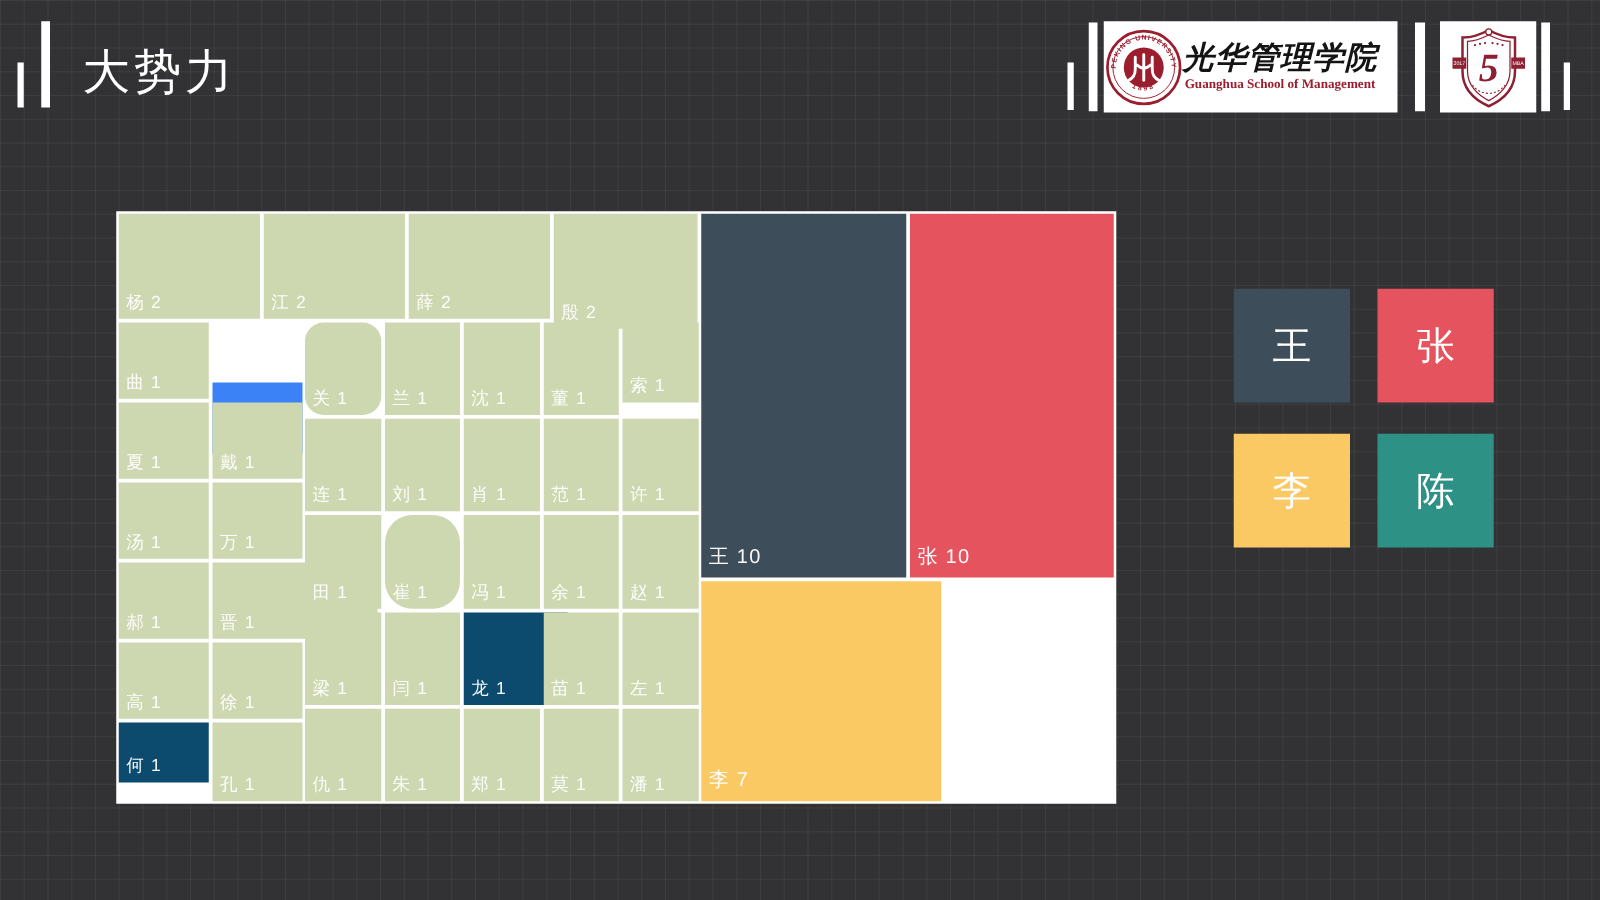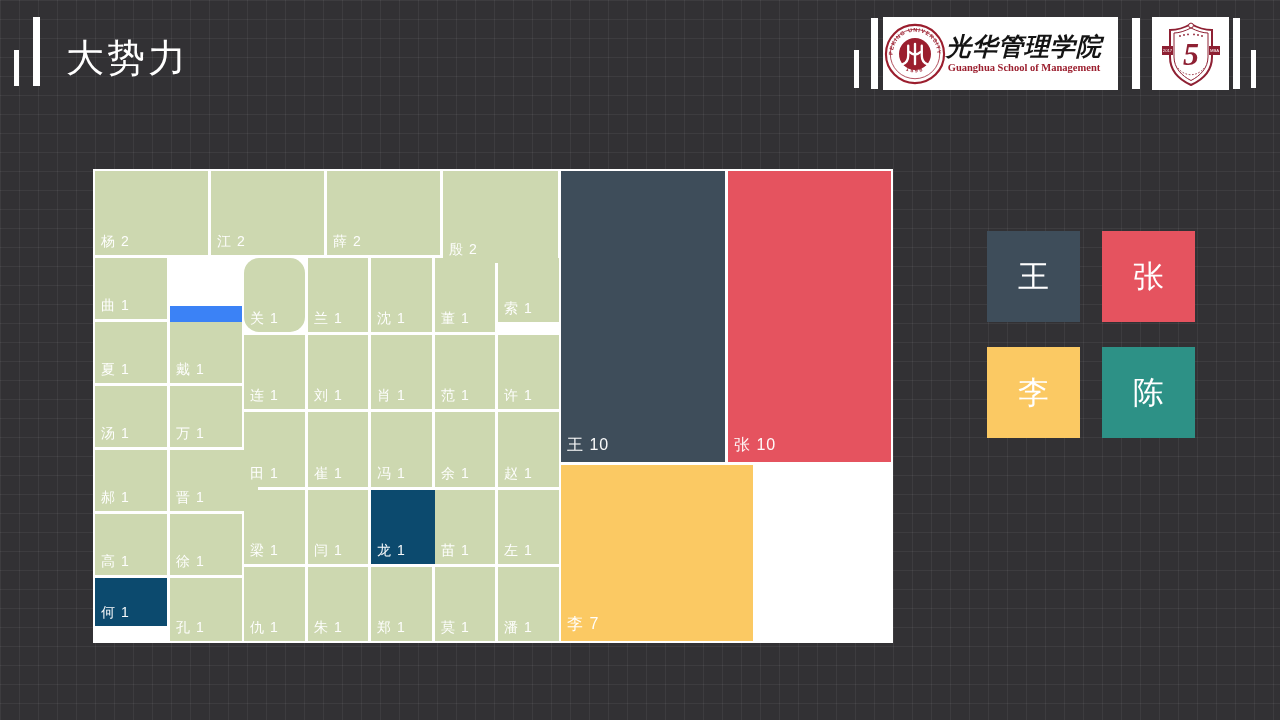--- a/index.html
+++ b/index.html
@@ -174,21 +174,21 @@
     </div>
     <div class="tm-cell" style="left: 2px; top: 217px; width: 72px; height: 61px; background: rgb(205, 216, 176);">
       <span class="tm-label">汤 1</span>
     </div>
     <div class="tm-cell" style="left: 77px; top: 217px; width: 72px; height: 61px; background: rgb(205, 216, 176);">
       <span class="tm-label">万 1</span>
     </div>
     <div class="tm-cell" style="left: 2px; top: 281px; width: 72px; height: 61px; background: rgb(205, 216, 176);">
       <span class="tm-label">郝 1</span>
     </div>
-    <div class="tm-cell" style="left: 77px; top: 281px; width: 88px; height: 61px; background: rgb(205, 216, 176);">
+    <div class="tm-cell" style="left: 77px; top: 281px; width: 88px; height: 61px; background: rgb(205, 216, 176); padding-left: 44px;">
       <span class="tm-label">晋 1</span>
     </div>
     <div class="tm-cell" style="left: 2px; top: 345px; width: 72px; height: 61px; background: rgb(205, 216, 176);">
       <span class="tm-label">高 1</span>
     </div>
     <div class="tm-cell" style="left: 77px; top: 345px; width: 72px; height: 61px; background: rgb(205, 216, 176);">
       <span class="tm-label">徐 1</span>
     </div>
     <div class="tm-cell" style="left: 2px; top: 409px; width: 72px; height: 48px; background: #0c4a6e;">
       <span class="tm-label">何 1</span>
@@ -222,21 +222,21 @@
     </div>
     <div class="tm-cell" style="left: 342px; top: 166px; width: 60px; height: 74px; background: rgb(205, 216, 176);">
       <span class="tm-label">范 1</span>
     </div>
     <div class="tm-cell" style="left: 405px; top: 166px; width: 61px; height: 74px; background: rgb(205, 216, 176);">
       <span class="tm-label">许 1</span>
     </div>
     <div class="tm-cell" style="left: 151px; top: 243px; width: 61px; height: 75px; background: rgb(205, 216, 176);">
       <span class="tm-label">田 1</span>
     </div>
-    <div class="tm-cell" style="left: 215px; top: 243px; width: 60px; height: 75px; background: rgb(205, 216, 176);">
+    <div class="tm-cell" style="left: 215px; top: 243px; width: 60px; height: 75px; background: rgb(205, 216, 176); border-radius: 22px;">
       <span class="tm-label">崔 1</span>
     </div>
     <div class="tm-cell" style="left: 278px; top: 243px; width: 61px; height: 75px; background: rgb(205, 216, 176);">
       <span class="tm-label">冯 1</span>
     </div>
     <div class="tm-cell" style="left: 342px; top: 243px; width: 60px; height: 75px; background: rgb(205, 216, 176);">
       <span class="tm-label">余 1</span>
     </div>
     <div class="tm-cell" style="left: 405px; top: 243px; width: 61px; height: 75px; background: rgb(205, 216, 176);">
       <span class="tm-label">赵 1</span>

